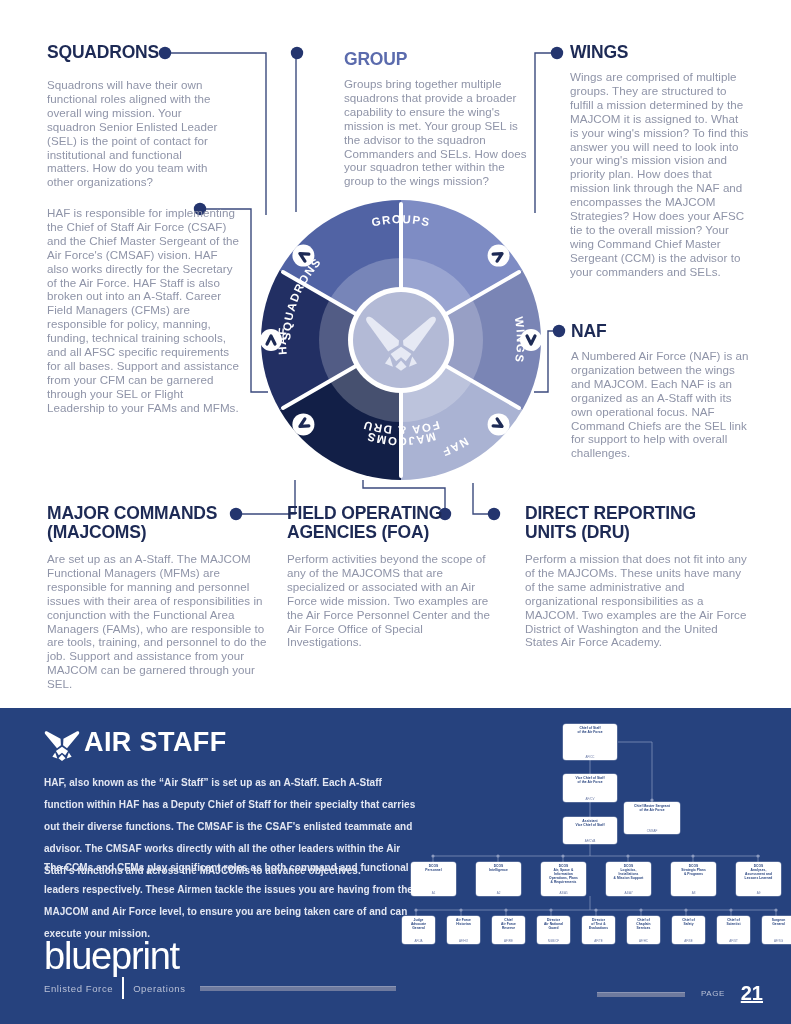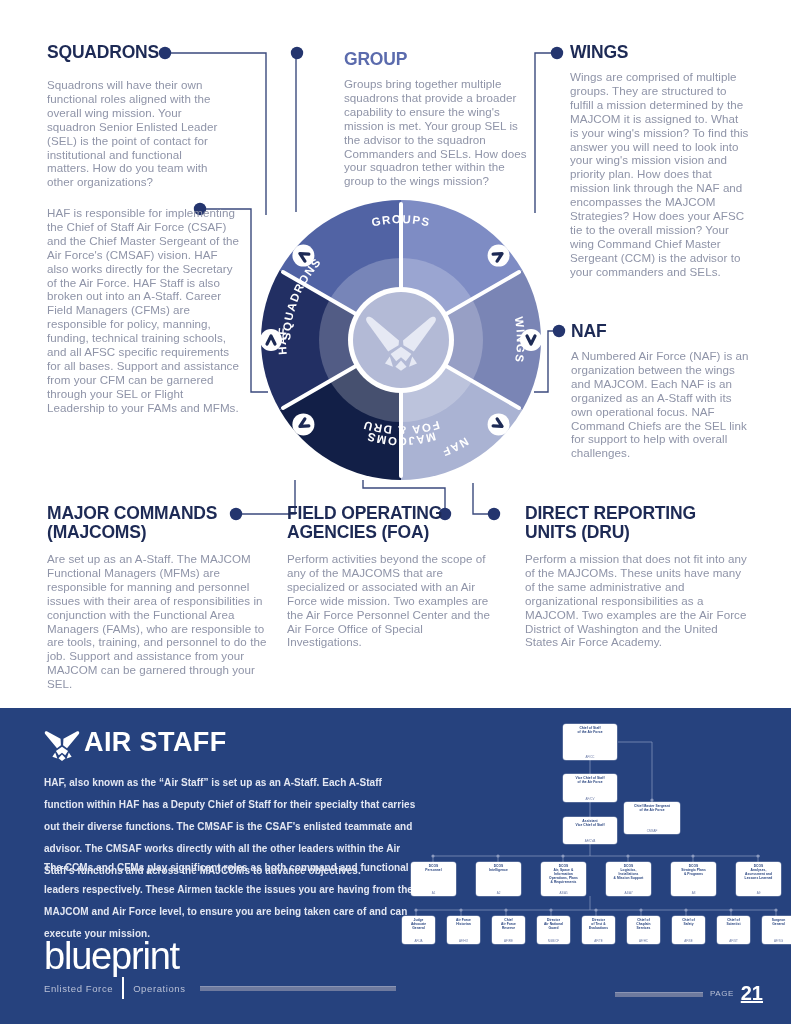--- a/index.html
+++ b/index.html
@@ -71,21 +71,21 @@
   .logo-sub {
     color: #b9c0d6; font-size: 9.5px; letter-spacing: 0.6px;
     margin-top: 3px; display: flex; align-items: center; gap: 6px;
   }
   .logo-rule {
     display: inline-block; width: 196px; height: 5px;
     background: #6e7a9e; border-top: 1px solid #8b95b4; margin-left: 8px;
   }
   #pagemark {
     position: absolute; right: 28px; bottom: 22px;
-    display: flex; align-items: flex-end; gap: 7px;
+    display: flex; align-items: flex-end; gap: 16px;
   }
   #pagemark .rule { width: 88px; height: 5px; background: #6e7a9e; border-top:1px solid #8b95b4; margin-bottom: 5px; }
   #pagemark .lbl { color: #b9c0d6; font-size: 8px; letter-spacing: 0.5px; margin-bottom: 4px; }
   #pagemark .num { color: #ffffff; font-size: 20px; font-weight: bold; line-height: 18px; text-decoration: underline; }
 
   
   #orgchart { position: absolute; left: 402px; top: 722px; width: 389px; height: 240px; }
   .ob {
     position: absolute; background: #ffffff; border-radius: 3px;
     color: #26427e; text-align: center;

